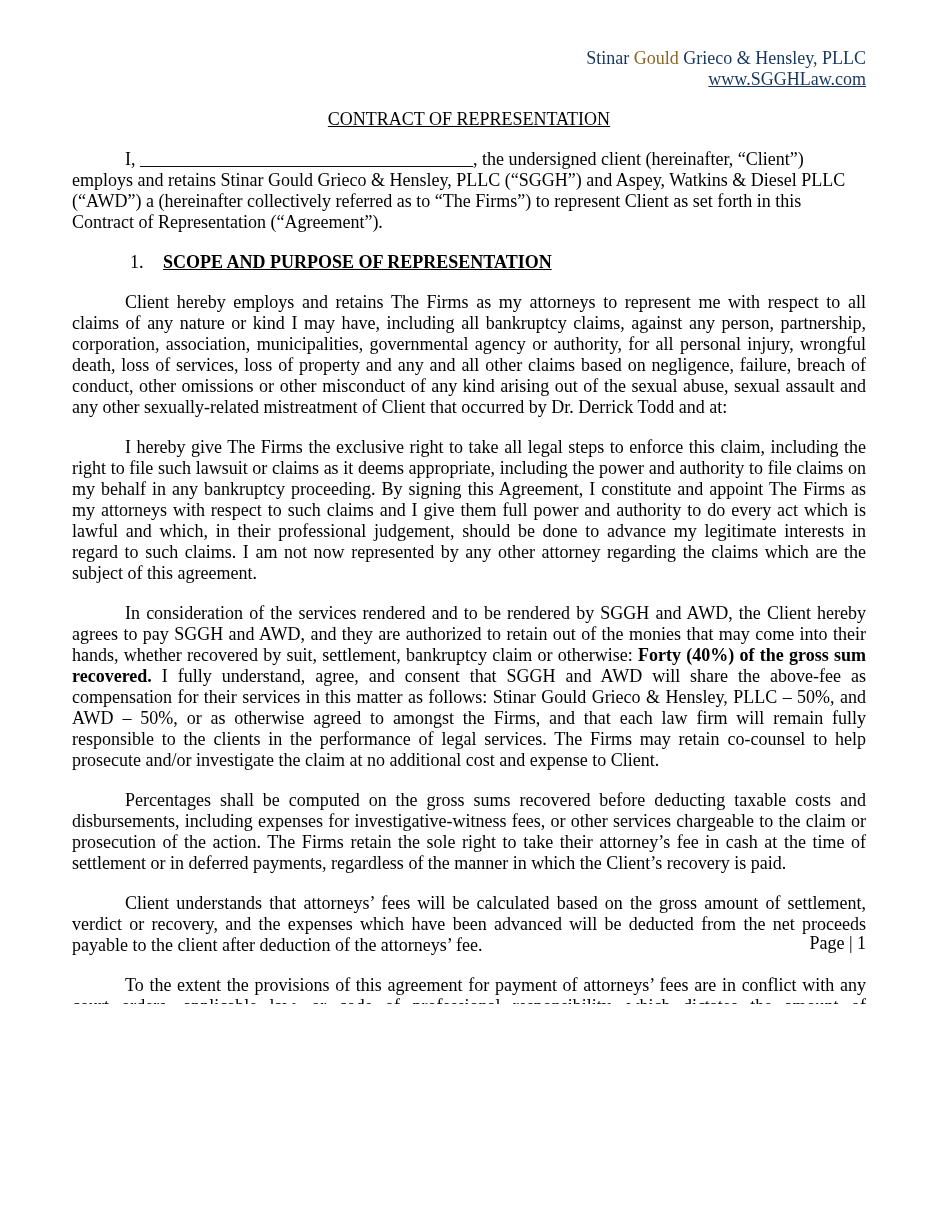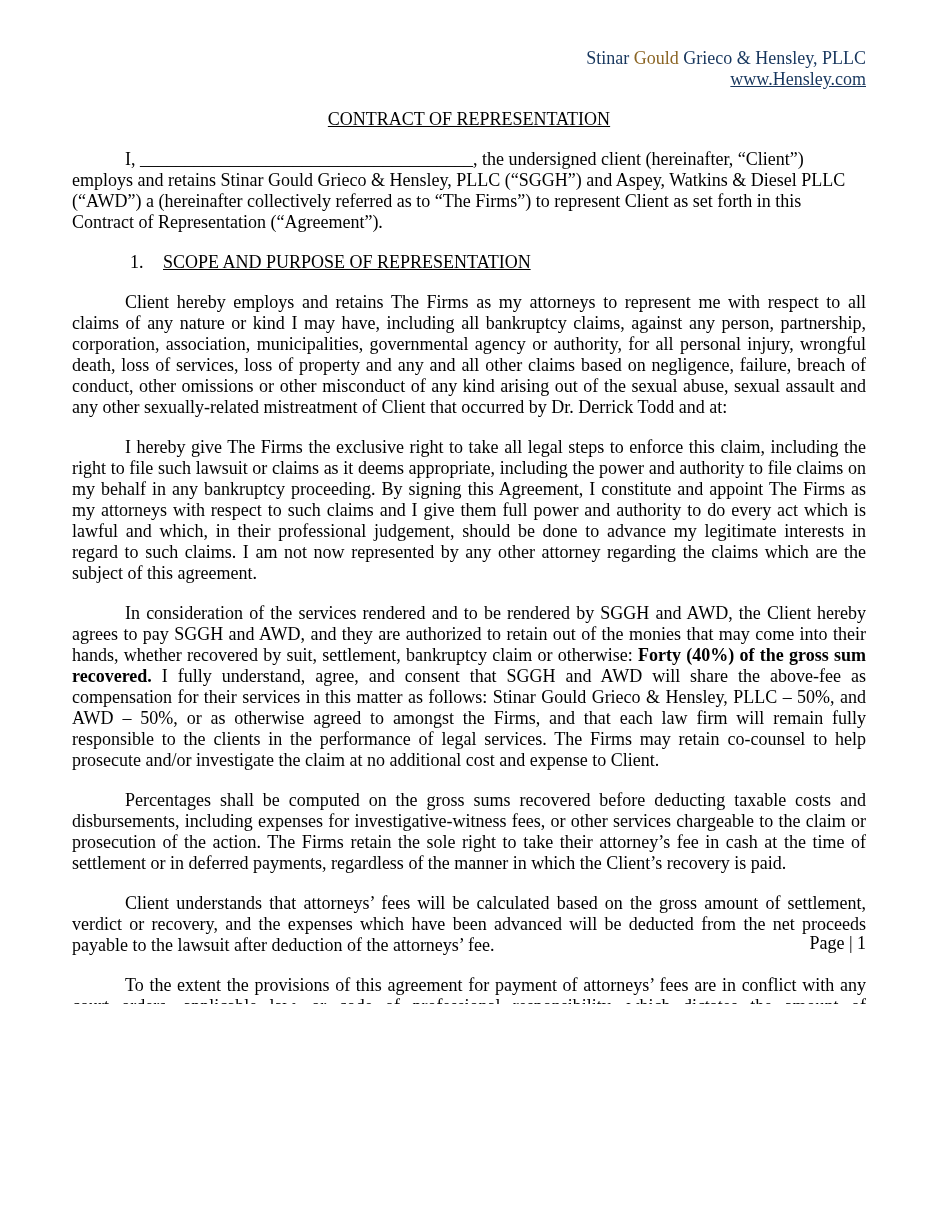--- a/index.html
+++ b/index.html
@@ -21,48 +21,48 @@
   .hdr-gold { color: #8B6524; }
   .site-link { color: #17365D; text-decoration: underline; cursor: pointer; }
   .doc-title { text-align: center; margin-top: 19px; font-weight: normal; }
   .doc-title .u { text-decoration: underline; }
   p { margin: 19px 0 0 0; text-indent: 53px; text-align: justify; }
   p.left { text-align: left; }
   p.no-indent { text-indent: 0; }
   p.jlast { text-align-last: justify; }
   .section-heading { margin-top: 19px; padding-left: 58px; }
   .sec-num { display: inline-block; width: 33px; }
-  .sec-title { font-weight: normal; text-decoration: underline; }
+  .sec-title { font-weight: bold; text-decoration: underline; }
   .b { font-weight: bold; }
   .u { }
   .page-footer { position: absolute; right: 69px; bottom: 50px; margin-left: 44px; }
 </style>
 </head>
 <body>
 
 <div class="page">
 
   <div class="hdr-line"><span>Stinar </span><span class="hdr-gold">Gould</span><span> Grieco &amp; Hensley, PLLC</span></div>
-  <div class="hdr-line"><span class="site-link">www.Hensley.com</span></div>
+  <div class="hdr-line"><span class="site-link">www.SGGHLaw.com</span></div>
 
   <div class="doc-title"><span class="u">CONTRACT OF REPRESENTATION</span></div>
 
   <p class="left"><span>I, </span><span>_____________________________________</span><span>, the undersigned client (hereinafter, “Client”) employs and retains Stinar Gould Grieco &amp; Hensley, PLLC (“SGGH”) and Aspey, Watkins &amp; Diesel PLLC (“AWD”) a (hereinafter collectively referred as to “The Firms”) to represent Client as set forth in this Contract of Representation (“Agreement”).</span></p>
 
   <div class="section-heading"><span class="sec-num">1.</span><span class="sec-title">SCOPE AND PURPOSE OF REPRESENTATION</span></div>
 
   <p>Client hereby employs and retains The Firms as my attorneys to represent me with respect to all claims of any nature or kind I may have, including all bankruptcy claims, against any person, partnership, corporation, association, municipalities, governmental agency or authority, for all personal injury, wrongful death, loss of services, loss of property and any and all other claims based on negligence, failure, breach of conduct, other omissions or other misconduct of any kind arising out of the sexual abuse, sexual assault and any other sexually-related mistreatment of Client that occurred by Dr. Derrick Todd and at:</p>
 
 
   <p>I hereby give The Firms the exclusive right to take all legal steps to enforce this claim, including the right to file such lawsuit or claims as it deems appropriate, including the power and authority to file claims on my behalf in any bankruptcy proceeding. By signing this Agreement, I constitute and appoint The Firms as my attorneys with respect to such claims and I give them full power and authority to do every act which is lawful and which, in their professional judgement, should be done to advance my legitimate interests in regard to such claims. I am not now represented by any other attorney regarding the claims which are the subject of this agreement.</p>
 
 
   <p><span>In consideration of the services rendered and to be rendered by SGGH and AWD, the Client hereby agrees to pay SGGH and AWD, and they are authorized to retain out of the monies that may come into their hands, whether recovered by suit, settlement, bankruptcy claim or otherwise: </span><span class="b">Forty (40%) of the gross sum recovered.</span><span> I fully understand, agree, and consent that SGGH and AWD will share the above-fee as compensation for their services in this matter as follows: Stinar Gould Grieco &amp; Hensley, PLLC – 50%, and AWD – 50%, or as otherwise agreed to amongst the Firms, and that each law firm will remain fully responsible to the clients in the performance of legal services. The Firms may retain co-counsel to help prosecute and/or investigate the claim at </span><span class="u">no</span><span> additional cost and expense to Client.</span></p>
 
   <p>Percentages shall be computed on the gross sums recovered before deducting taxable costs and disbursements, including expenses for investigative-witness fees, or other services chargeable to the claim or prosecution of the action. The Firms retain the sole right to take their attorney’s fee in cash at the time of settlement or in deferred payments, regardless of the manner in which the Client’s recovery is paid.</p>
 
-  <p>Client understands that attorneys’ fees will be calculated based on the gross amount of settlement, verdict or recovery, and the expenses which have been advanced will be deducted from the net proceeds payable to the lawsuit after deduction of the attorneys’ fee.</p>
+  <p>Client understands that attorneys’ fees will be calculated based on the gross amount of settlement, verdict or recovery, and the expenses which have been advanced will be deducted from the net proceeds payable to the client after deduction of the attorneys’ fee.</p>
 
   <p class="jlast">To the extent the provisions of this agreement for payment of attorneys’ fees are in conflict with any court orders, applicable law, or code of professional responsibility, which dictates the amount of</p>
 
   <div class="page-footer">Page | 1</div>
 
 </div>
 
 </body></html>

